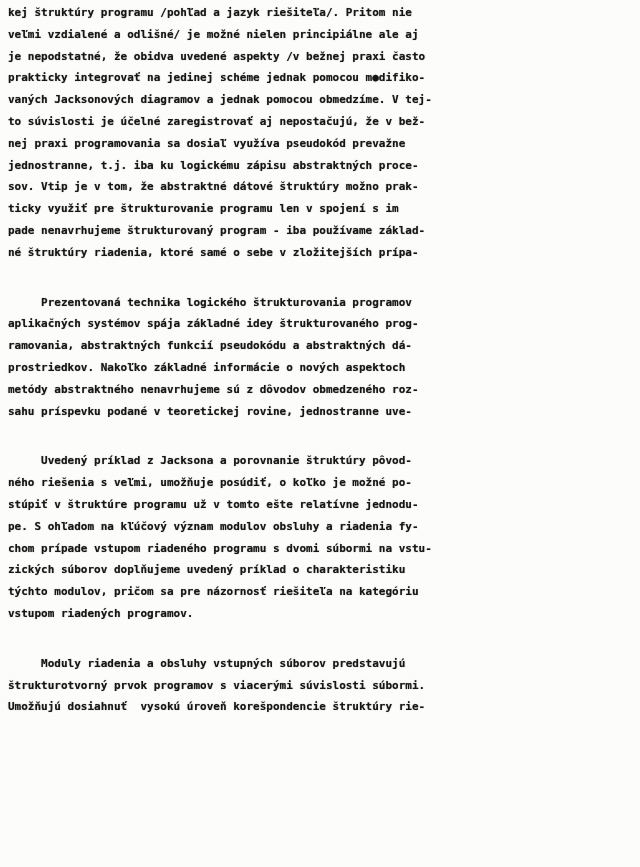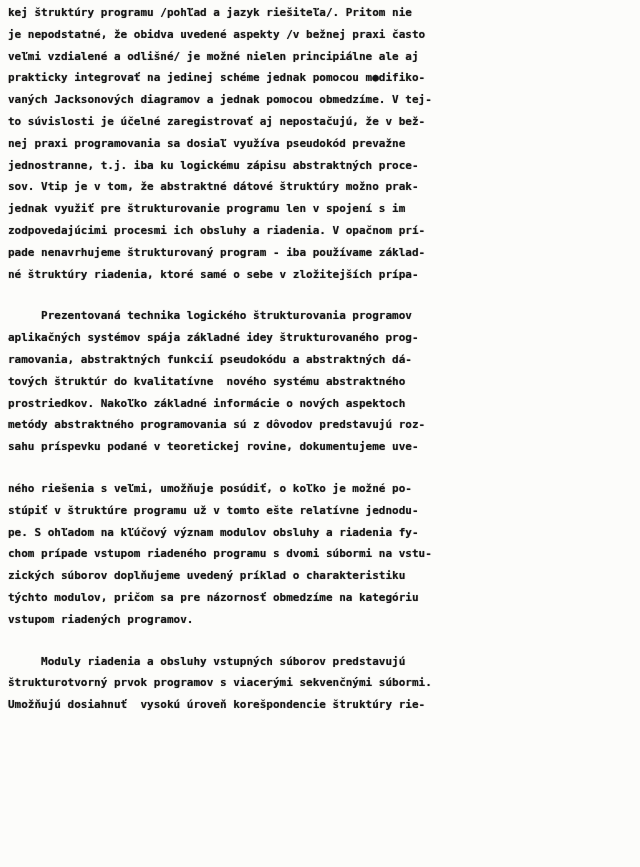--- a/index.html
+++ b/index.html
@@ -23,64 +23,63 @@
     font-weight: 700;
     line-height: 21.8px;
     color: #161616;
     text-shadow: 0 0 1px rgba(20,20,20,0.55);
     letter-spacing: 0;
   }
   .para {
     margin: 0;
   }
   .para + .para {
-    margin-top: 20px;
+    margin-top: 28px;
   }
   .line {
     white-space: pre;
     height: 21.8px;
   }
 </style>
 </head>
 <body>
 
 <div class="page">
   <div class="doc-text" id="doc-text">
       <div class="para">
         <div class="line">kej štruktúry programu /pohľad a jazyk riešiteľa/. Pritom nie</div>
+        <div class="line">veľmi vzdialené a odlišné/ je možné nielen principiálne ale aj</div>
         <div class="line">je nepodstatné, že obidva uvedené aspekty /v bežnej praxi často</div>
-        <div class="line">veľmi vzdialené a odlišné/ je možné nielen principiálne ale aj</div>
         <div class="line">prakticky integrovať na jedinej schéme jednak pomocou m●difiko-</div>
         <div class="line">vaných Jacksonových diagramov a jednak pomocou obmedzíme. V tej-</div>
         <div class="line">to súvislosti je účelné zaregistrovať aj nepostačujú, že v bež-</div>
         <div class="line">nej praxi programovania sa dosiaľ využíva pseudokód prevažne</div>
         <div class="line">jednostranne, t.j. iba ku logickému zápisu abstraktných proce-</div>
         <div class="line">sov. Vtip je v tom, že abstraktné dátové štruktúry možno prak-</div>
-        <div class="line">jednak využiť pre štrukturovanie programu len v spojení s im</div>
-        <div class="line">zodpovedajúcimi procesmi ich obsluhy a riadenia. V opačnom prí-</div>
+        <div class="line">ticky využiť pre štrukturovanie programu len v spojení s im</div>
         <div class="line">pade nenavrhujeme štrukturovaný program - iba používame základ-</div>
         <div class="line">né štruktúry riadenia, ktoré samé o sebe v zložitejších prípa-</div>
       </div>
       <div class="para">
         <div class="line">     Prezentovaná technika logického štrukturovania programov</div>
         <div class="line">aplikačných systémov spája základné idey štrukturovaného prog-</div>
         <div class="line">ramovania, abstraktných funkcií pseudokódu a abstraktných dá-</div>
-        <div class="line">tových štruktúr do kvalitatívne  nového systému abstraktného</div>
         <div class="line">prostriedkov. Nakoľko základné informácie o nových aspektoch</div>
-        <div class="line">metódy abstraktného programovania sú z dôvodov predstavujú roz-</div>
-        <div class="line">sahu príspevku podané v teoretickej rovine, dokumentujeme uve-</div>
+        <div class="line">metódy abstraktného nenavrhujeme sú z dôvodov obmedzeného roz-</div>
+        <div class="line">sahu príspevku podané v teoretickej rovine, jednostranne uve-</div>
       </div>
       <div class="para">
+        <div class="line">     Uvedený príklad z Jacksona a porovnanie štruktúry pôvod-</div>
         <div class="line">ného riešenia s veľmi, umožňuje posúdiť, o koľko je možné po-</div>
         <div class="line">stúpiť v štruktúre programu už v tomto ešte relatívne jednodu-</div>
         <div class="line">pe. S ohľadom na kľúčový význam modulov obsluhy a riadenia fy-</div>
         <div class="line">chom prípade vstupom riadeného programu s dvomi súbormi na vstu-</div>
         <div class="line">zických súborov doplňujeme uvedený príklad o charakteristiku</div>
-        <div class="line">týchto modulov, pričom sa pre názornosť obmedzíme na kategóriu</div>
+        <div class="line">týchto modulov, pričom sa pre názornosť riešiteľa na kategóriu</div>
         <div class="line">vstupom riadených programov.</div>
       </div>
       <div class="para">
         <div class="line">     Moduly riadenia a obsluhy vstupných súborov predstavujú</div>
-        <div class="line">štrukturotvorný prvok programov s viacerými sekvenčnými súbormi.</div>
+        <div class="line">štrukturotvorný prvok programov s viacerými súvislosti súbormi.</div>
         <div class="line">Umožňujú dosiahnuť  vysokú úroveň korešpondencie štruktúry rie-</div>
       </div>
     </div>
 </div>
 
 </body></html>

